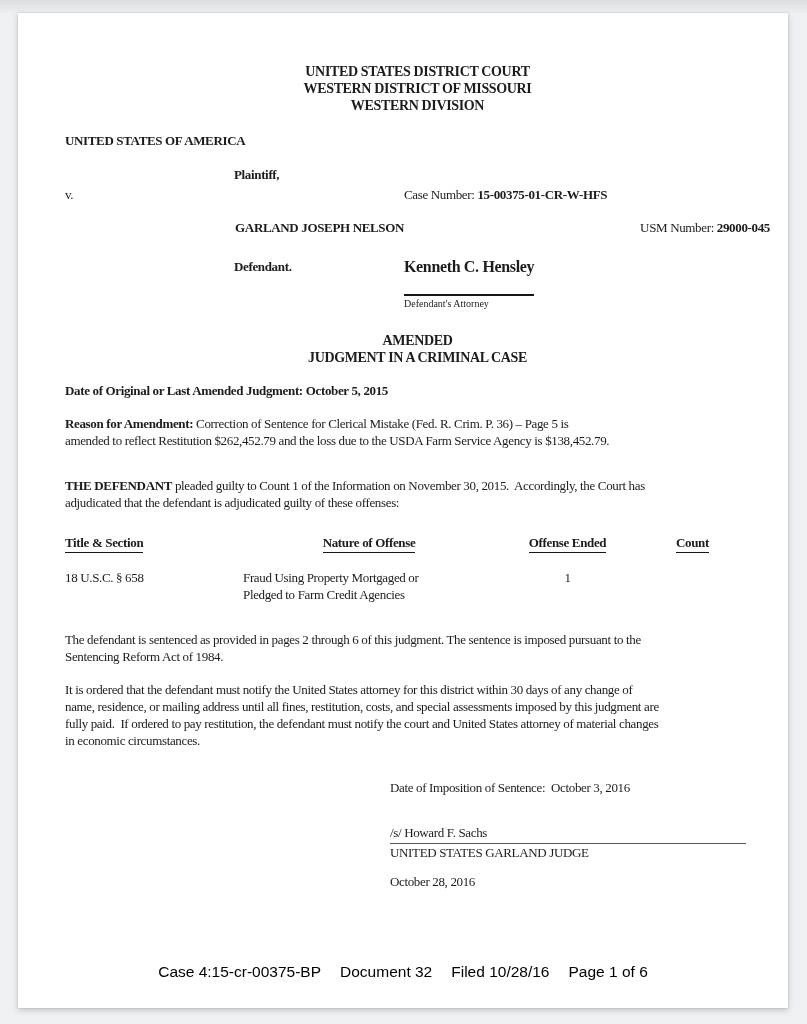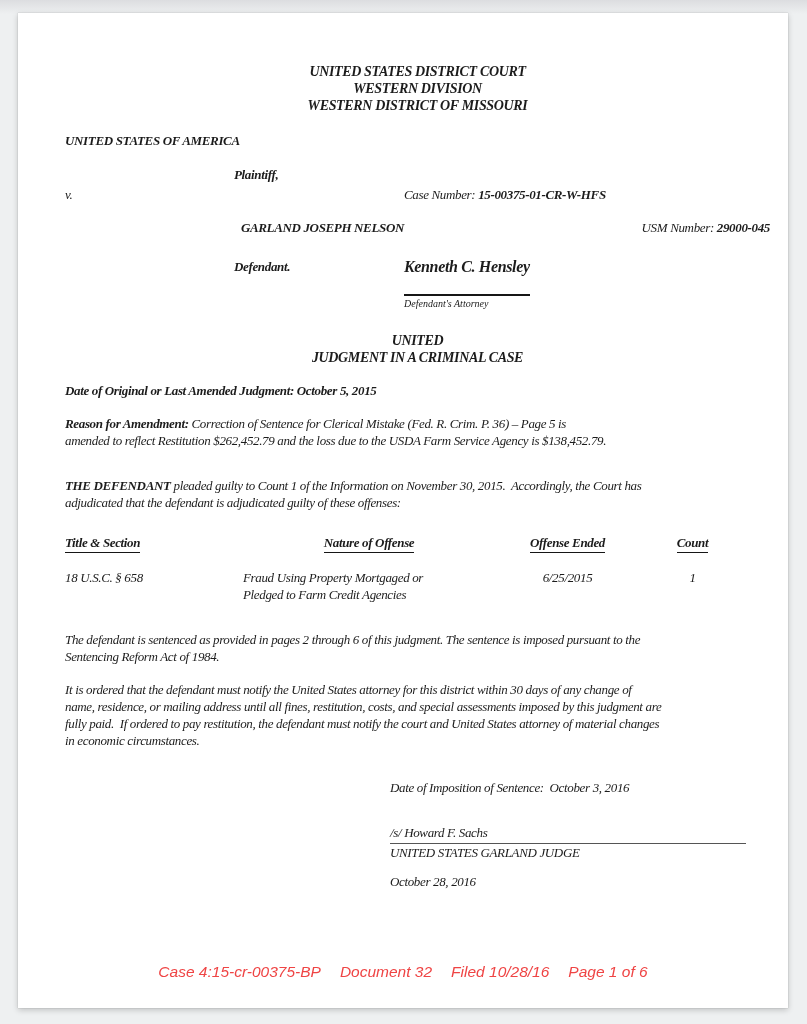--- a/index.html
+++ b/index.html
@@ -13,21 +13,20 @@
     position:relative;
     width:770px; height:995px;
     margin:13px 0 0 18px;
     background:#fff;
     box-shadow: 0 2px 6px rgba(0,0,0,.20), 0 0 1px rgba(0,0,0,.25);
     padding:50px 18px 0 47px;
     font-size:13px;
     letter-spacing:-0.35px;
     line-height:17px;
     overflow:hidden;
-    font-style:italic;
   }
   .b { font-weight:bold; }
   .prewrap { white-space:pre-wrap; }
   .court-header { text-align:center; font-weight:bold; font-size:14px; line-height:17px; }
   .caption { margin-top:18px; }
   .cap-row { display:flex; }
   .cap-left { width:339px; flex:0 0 339px; }
   .cap-right { flex:1; }
   .indent { padding-left:169px; }
   .row-plaintiff { margin-top:17px; }
@@ -52,32 +51,32 @@
   .para-sentence { margin-top:28px; }
   .sig-block { margin-top:30px; margin-left:325px; }
   .sig-line { margin-top:28px; width:356px; border-bottom:1px solid #555; padding-bottom:2px; }
   .judge-name { margin-top:4px; }
   .sig-date { margin-top:12px; }
   .docket-footer {
     position:absolute; left:0; right:0; bottom:28px;
     display:flex; justify-content:center; gap:19px;
     font-family:"Liberation Sans", sans-serif;
     font-size:15.5px; letter-spacing:0;
-    color:#ef4444;
+    color:#000000;
   }
 </style>
 </head>
 <body>
 
 <div class="page">
 
   <div class="court-header">
     <div>UNITED STATES DISTRICT COURT</div>
+    <div>WESTERN DISTRICT OF MISSOURI</div>
     <div>WESTERN DIVISION</div>
-    <div>WESTERN DISTRICT OF MISSOURI</div>
   </div>
 
   <div class="caption">
     <div class="cap-row">
       <div class="cap-left b">UNITED STATES OF AMERICA</div>
       <div class="cap-right"></div>
     </div>
     <div class="cap-row row-plaintiff">
       <div class="cap-left indent b">Plaintiff,</div>
       <div class="cap-right"></div>
@@ -93,21 +92,21 @@
     <div class="cap-row row-defendant">
       <div class="cap-left indent b">Defendant.</div>
       <div class="cap-right">
         <div><span class="attorney-name">Kenneth C. Hensley</span></div>
         <div class="attorney-title">Defendant's Attorney</div>
       </div>
     </div>
   </div>
 
   <div class="doc-title">
-    <div>UNITED</div>
+    <div>AMENDED</div>
     <div>JUDGMENT IN A CRIMINAL CASE</div>
   </div>
 
   <div class="date-line">Date of Original or Last Amended Judgment: October 5, 2015</div>
 
   <div class="para"><span class="b">Reason for Amendment:</span><span class="prewrap"> Correction of Sentence for Clerical Mistake (Fed. R. Crim. P. 36) – Page 5 is
 amended to reflect Restitution $262,452.79 and the loss due to the USDA Farm Service Agency is $138,452.79.</span></div>
 
   <div class="para para-defendant"><span class="b">THE DEFENDANT</span><span class="prewrap"> pleaded guilty to Count 1 of the Information on November 30, 2015.  Accordingly, the Court has
 adjudicated that the defendant is adjudicated guilty of these offenses:</span></div>
@@ -116,21 +115,20 @@
     <div class="ot-head">
       <div class="oth"><span>Title &amp; Section</span></div>
       <div class="oth c2h"><span>Nature of Offense</span></div>
       <div class="oth c3"><span>Offense Ended</span></div>
       <div class="oth c4"><span>Count</span></div>
     </div>
     <div class="ot-row">
       <div>18 U.S.C. § 658</div>
       <div class="prewrap">Fraud Using Property Mortgaged or
 Pledged to Farm Credit Agencies</div>
-      <div class="c3">6/25/2015</div>
       <div class="c4">1</div>
     </div>
   </div>
 
   <div class="para para-sentence prewrap">The defendant is sentenced as provided in pages 2 through 6 of this judgment. The sentence is imposed pursuant to the
 Sentencing Reform Act of 1984.</div>
 
   <div class="para prewrap">It is ordered that the defendant must notify the United States attorney for this district within 30 days of any change of
 name, residence, or mailing address until all fines, restitution, costs, and special assessments imposed by this judgment are
 fully paid.  If ordered to pay restitution, the defendant must notify the court and United States attorney of material changes

